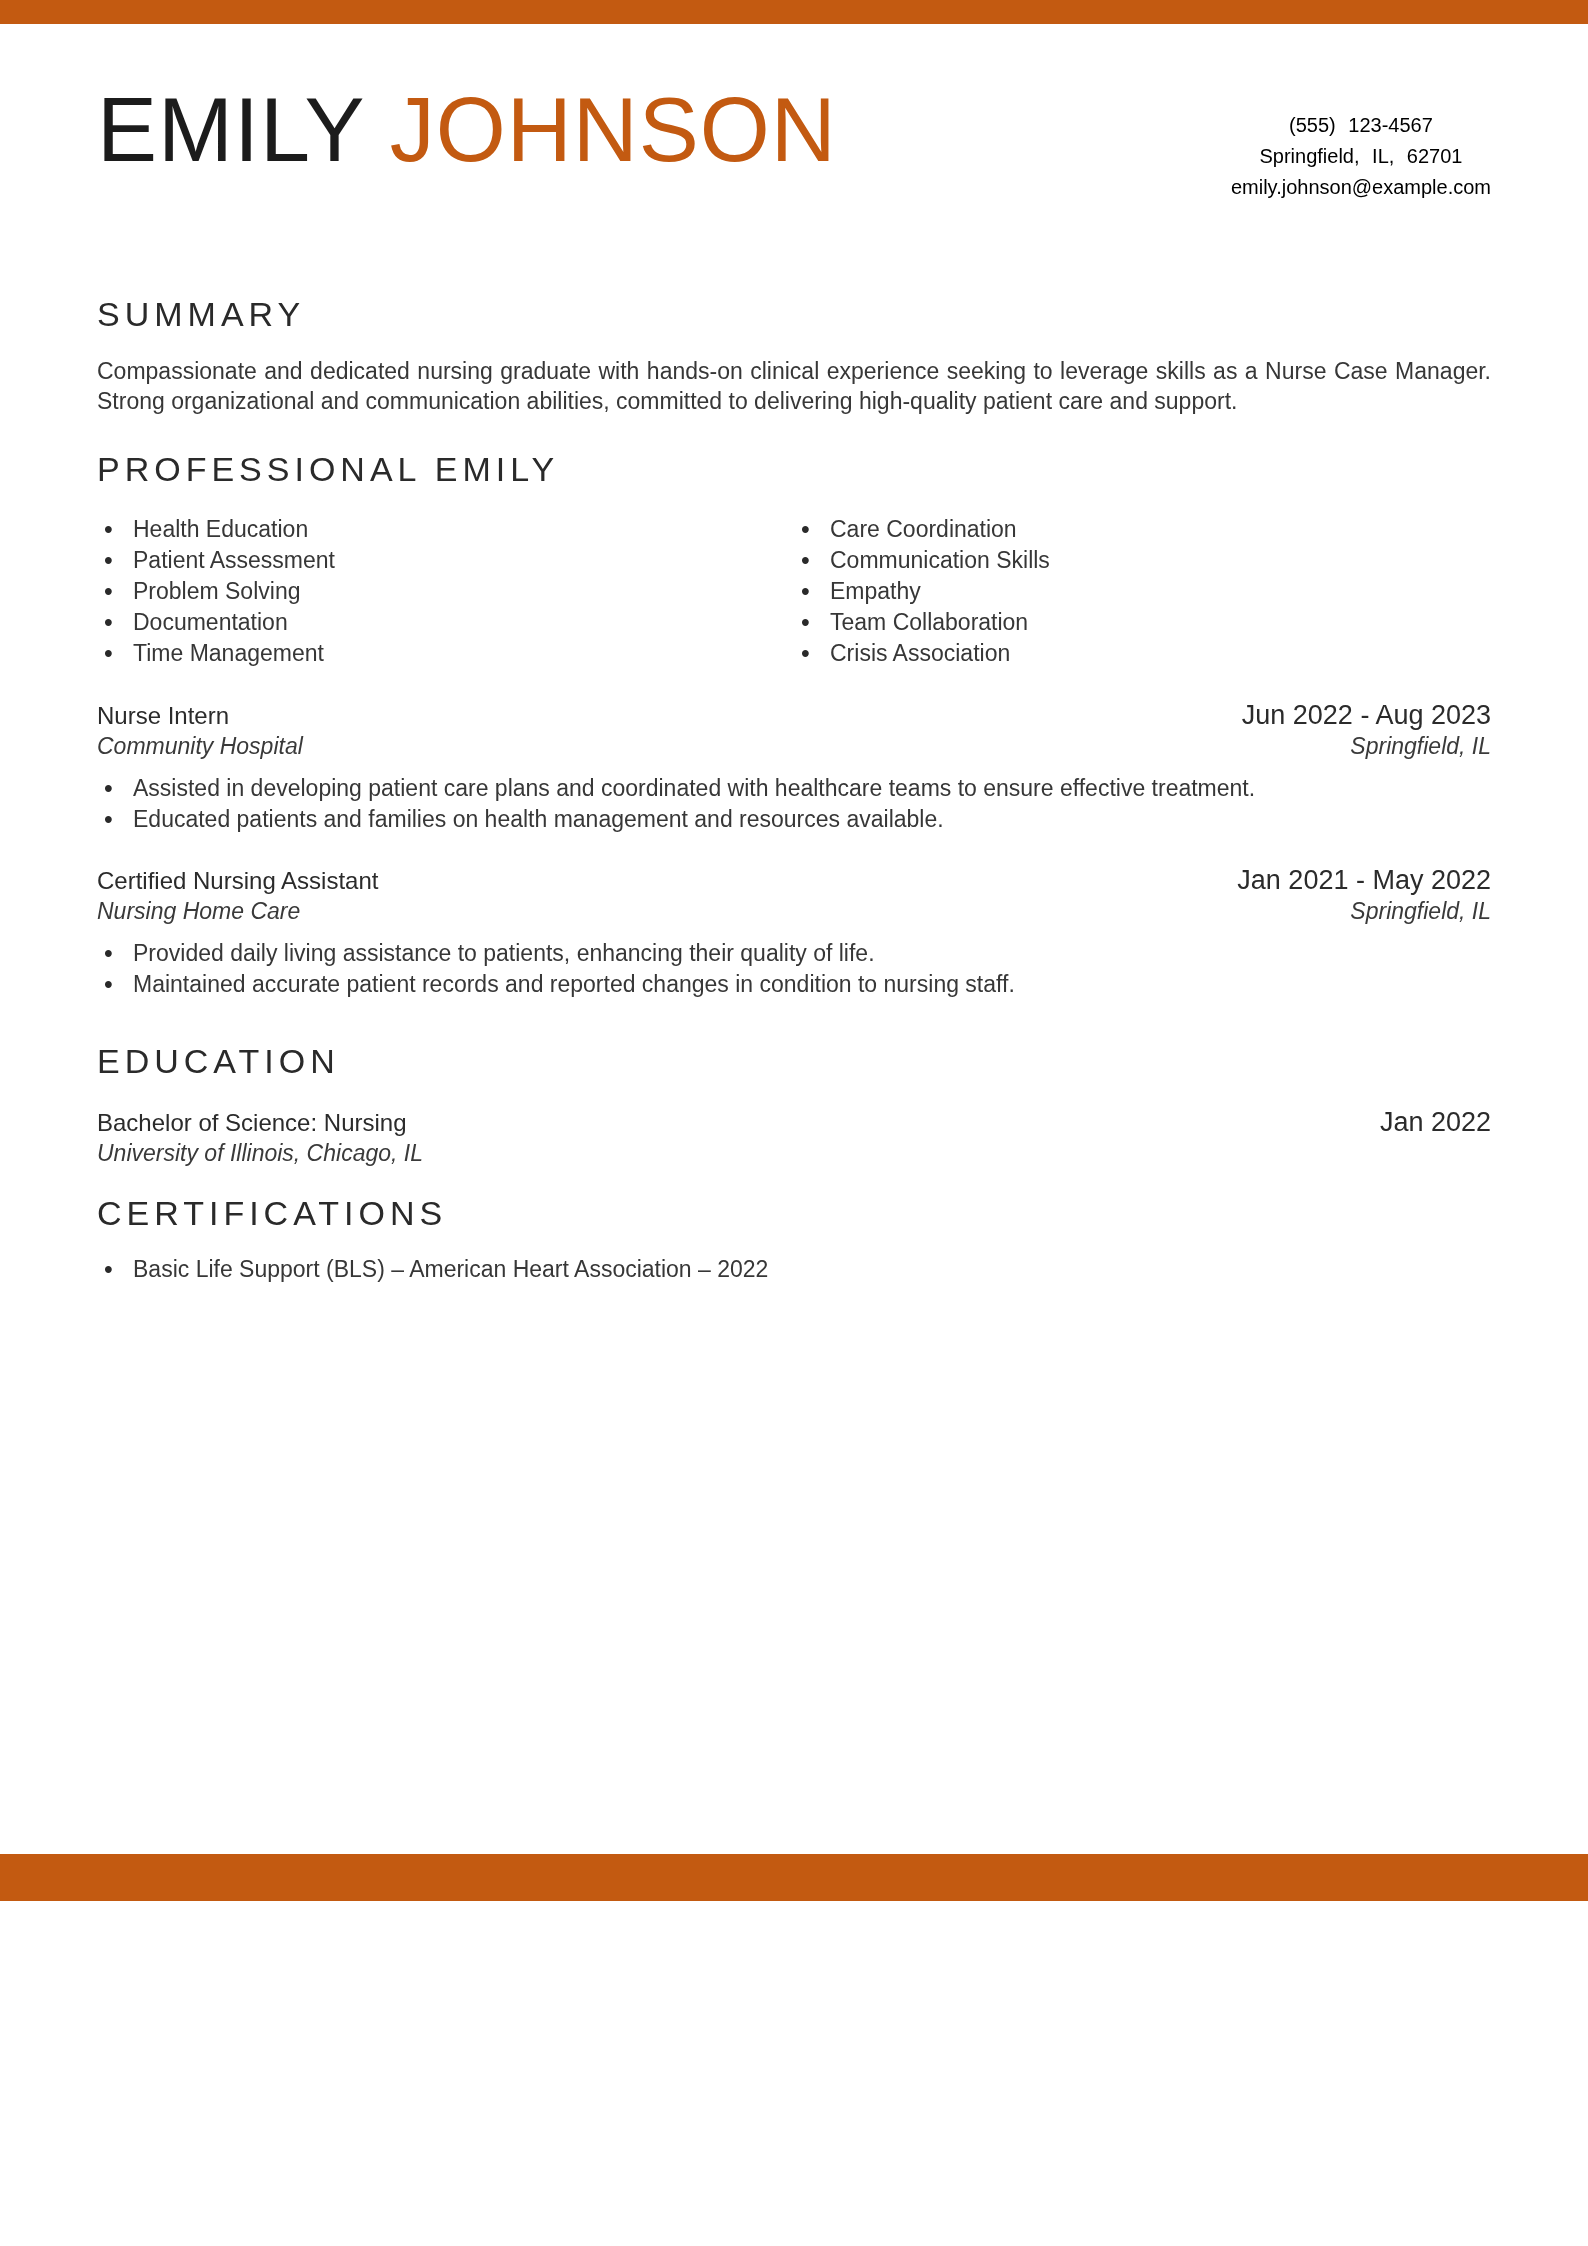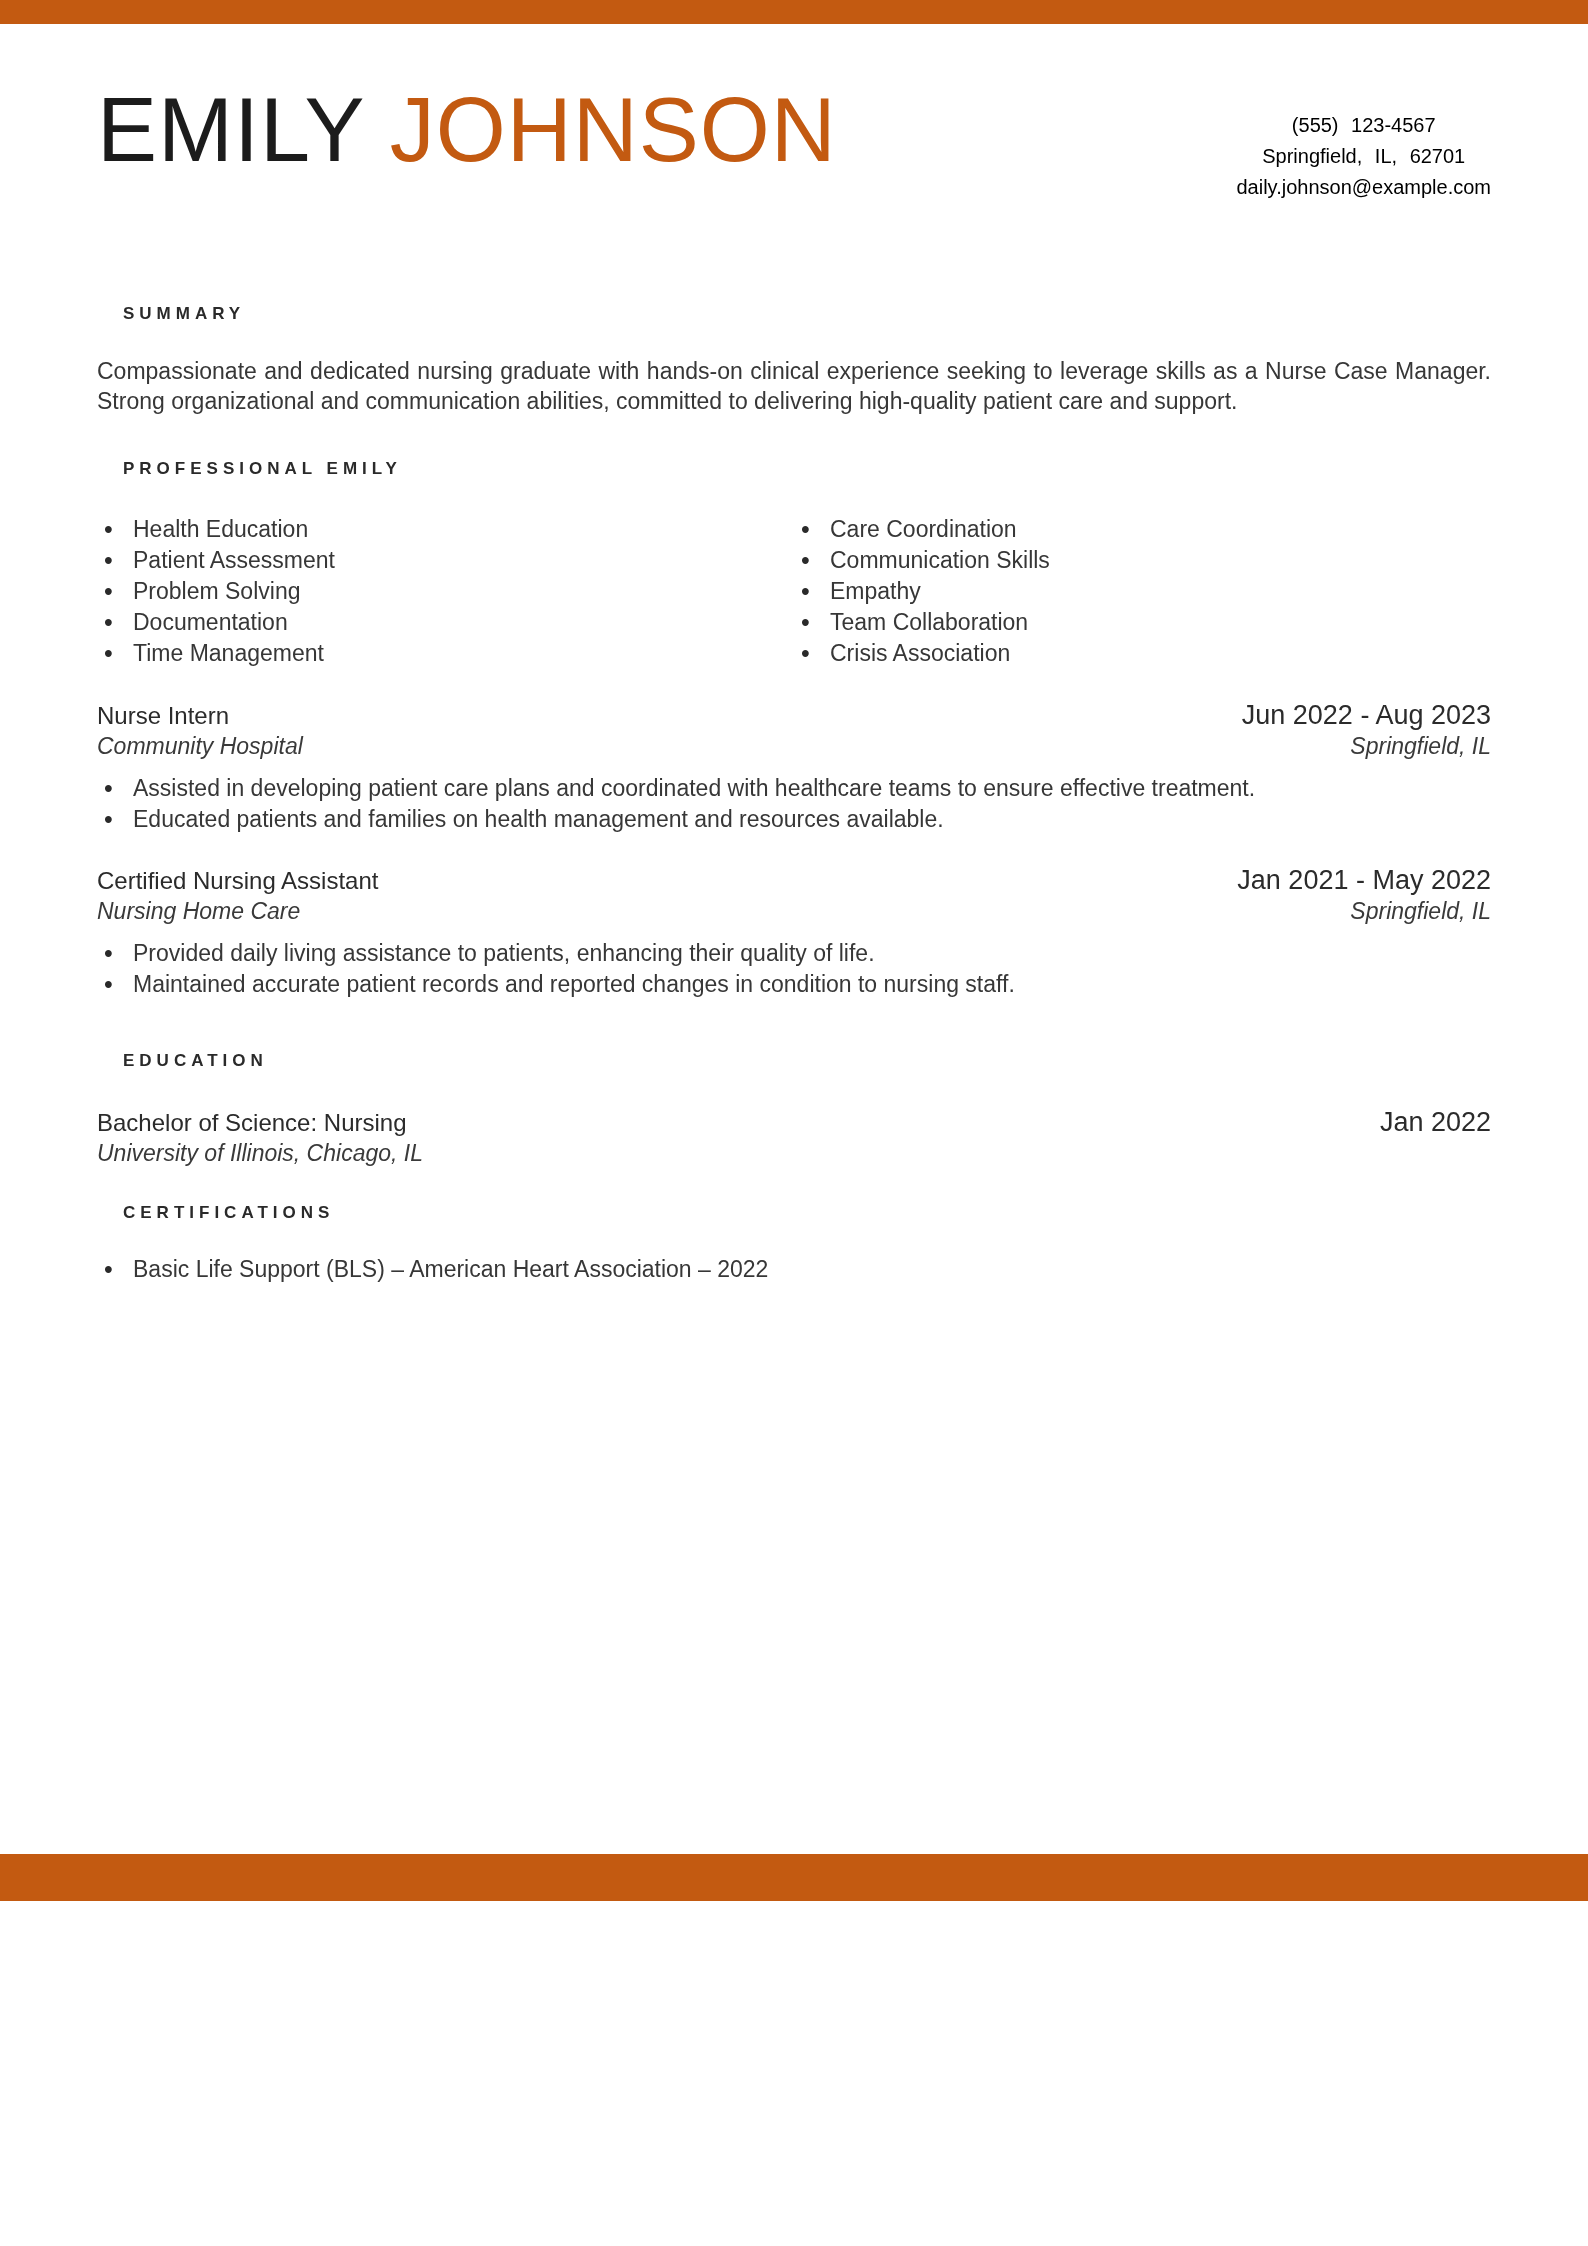--- a/index.html
+++ b/index.html
@@ -39,26 +39,25 @@
     font-size: 20px;
     line-height: 31px;
     word-spacing: 7px;
     color: #000000;
   }
 
   .content { margin: 0 97px; }
 
   h2.section-heading {
     margin-top: 96px;
-    font-size: 17px;
+    font-size: 34px;
     line-height: 30px;
-    font-weight: 700;
+    font-weight: 400;
     letter-spacing: 5px;
     color: #2a2a2a;
-    margin-left: 26px;
   }
   .summary-text {
     margin-top: 27px;
     font-size: 23px;
     line-height: 30px;
     text-align: justify;
     color: #373737;
   }
 
   h2.skills-heading { margin-top: 38px; }
@@ -109,21 +108,21 @@
   <div class="accent-bar top"></div>
 
   <div class="header">
     <div class="name">
       <span>EMILY</span>
       <span class="last">JOHNSON</span>
     </div>
     <div class="contact">
       <div>(555) 123-4567</div>
       <div>Springfield, IL, 62701</div>
-      <div>daily.johnson@example.com</div>
+      <div>emily.johnson@example.com</div>
     </div>
   </div>
 
   <div class="content">
 
     <h2 class="section-heading">SUMMARY</h2>
     <p class="summary-text">Compassionate and dedicated nursing graduate with hands-on clinical experience seeking to leverage skills as a Nurse Case Manager. Strong organizational and communication abilities, committed to delivering high-quality patient care and support.</p>
 
     <h2 class="section-heading skills-heading">PROFESSIONAL EMILY</h2>
     <div class="skills-columns">

